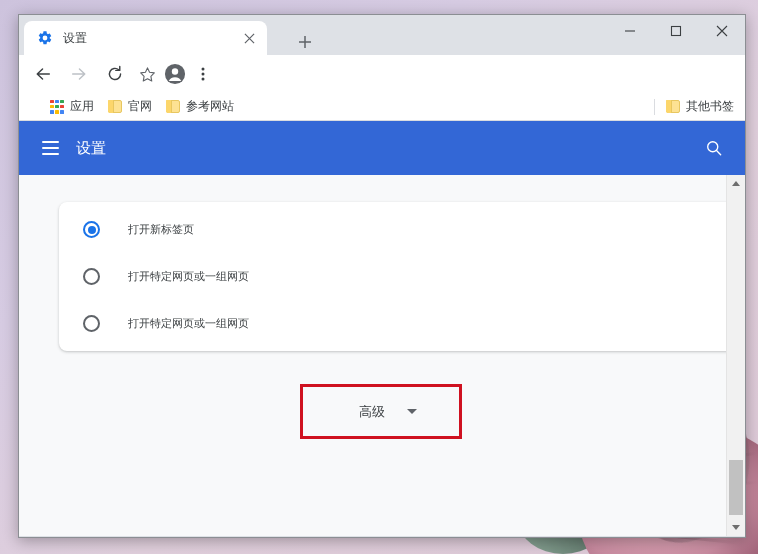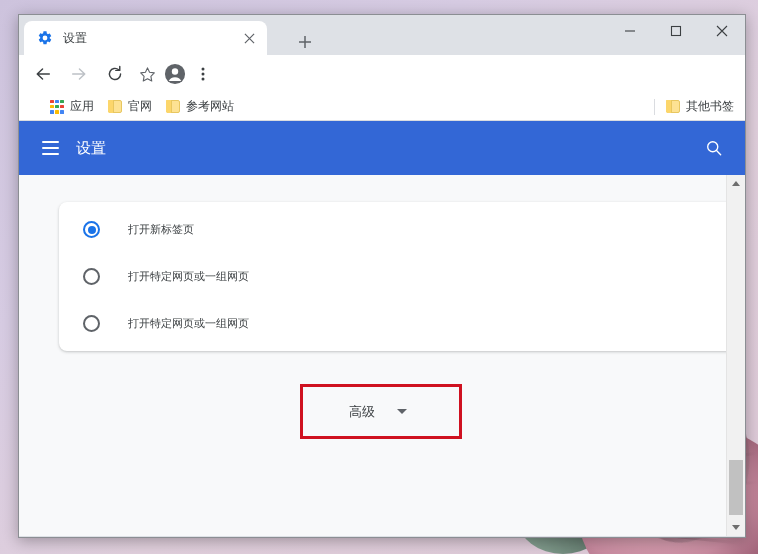--- a/index.html
+++ b/index.html
@@ -364,21 +364,21 @@
     position: absolute;
     left: 281px;
     top: 0px;
     width: 162px;
     height: 55px;
     border: 3px solid #cf1120;
     box-sizing: border-box;
   }
   .advanced-btn {
     position: absolute;
-    left: 278px;
+    left: 288px;
     top: 0px;
     width: 162px;
     height: 55px;
     display: flex;
     align-items: center;
     justify-content: center;
     gap: 22px;
     background: transparent;
   }
   .advanced-label {

